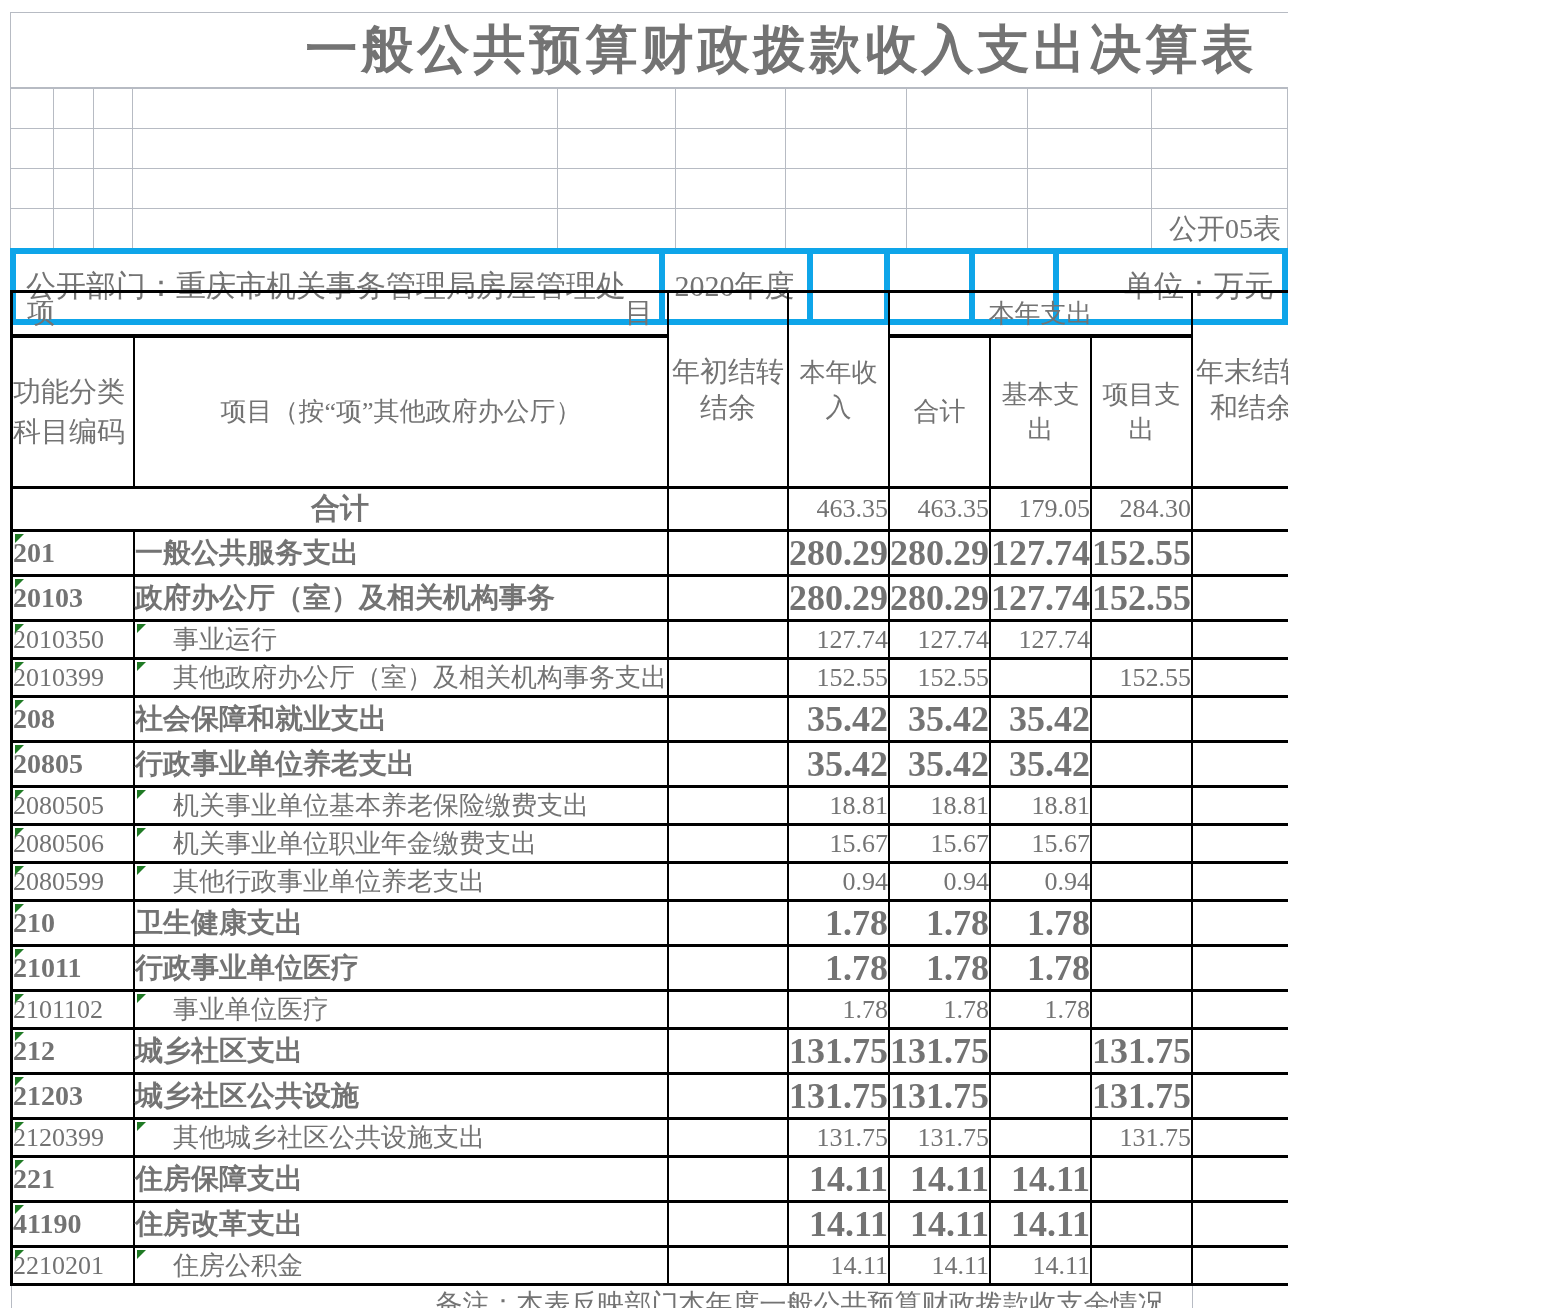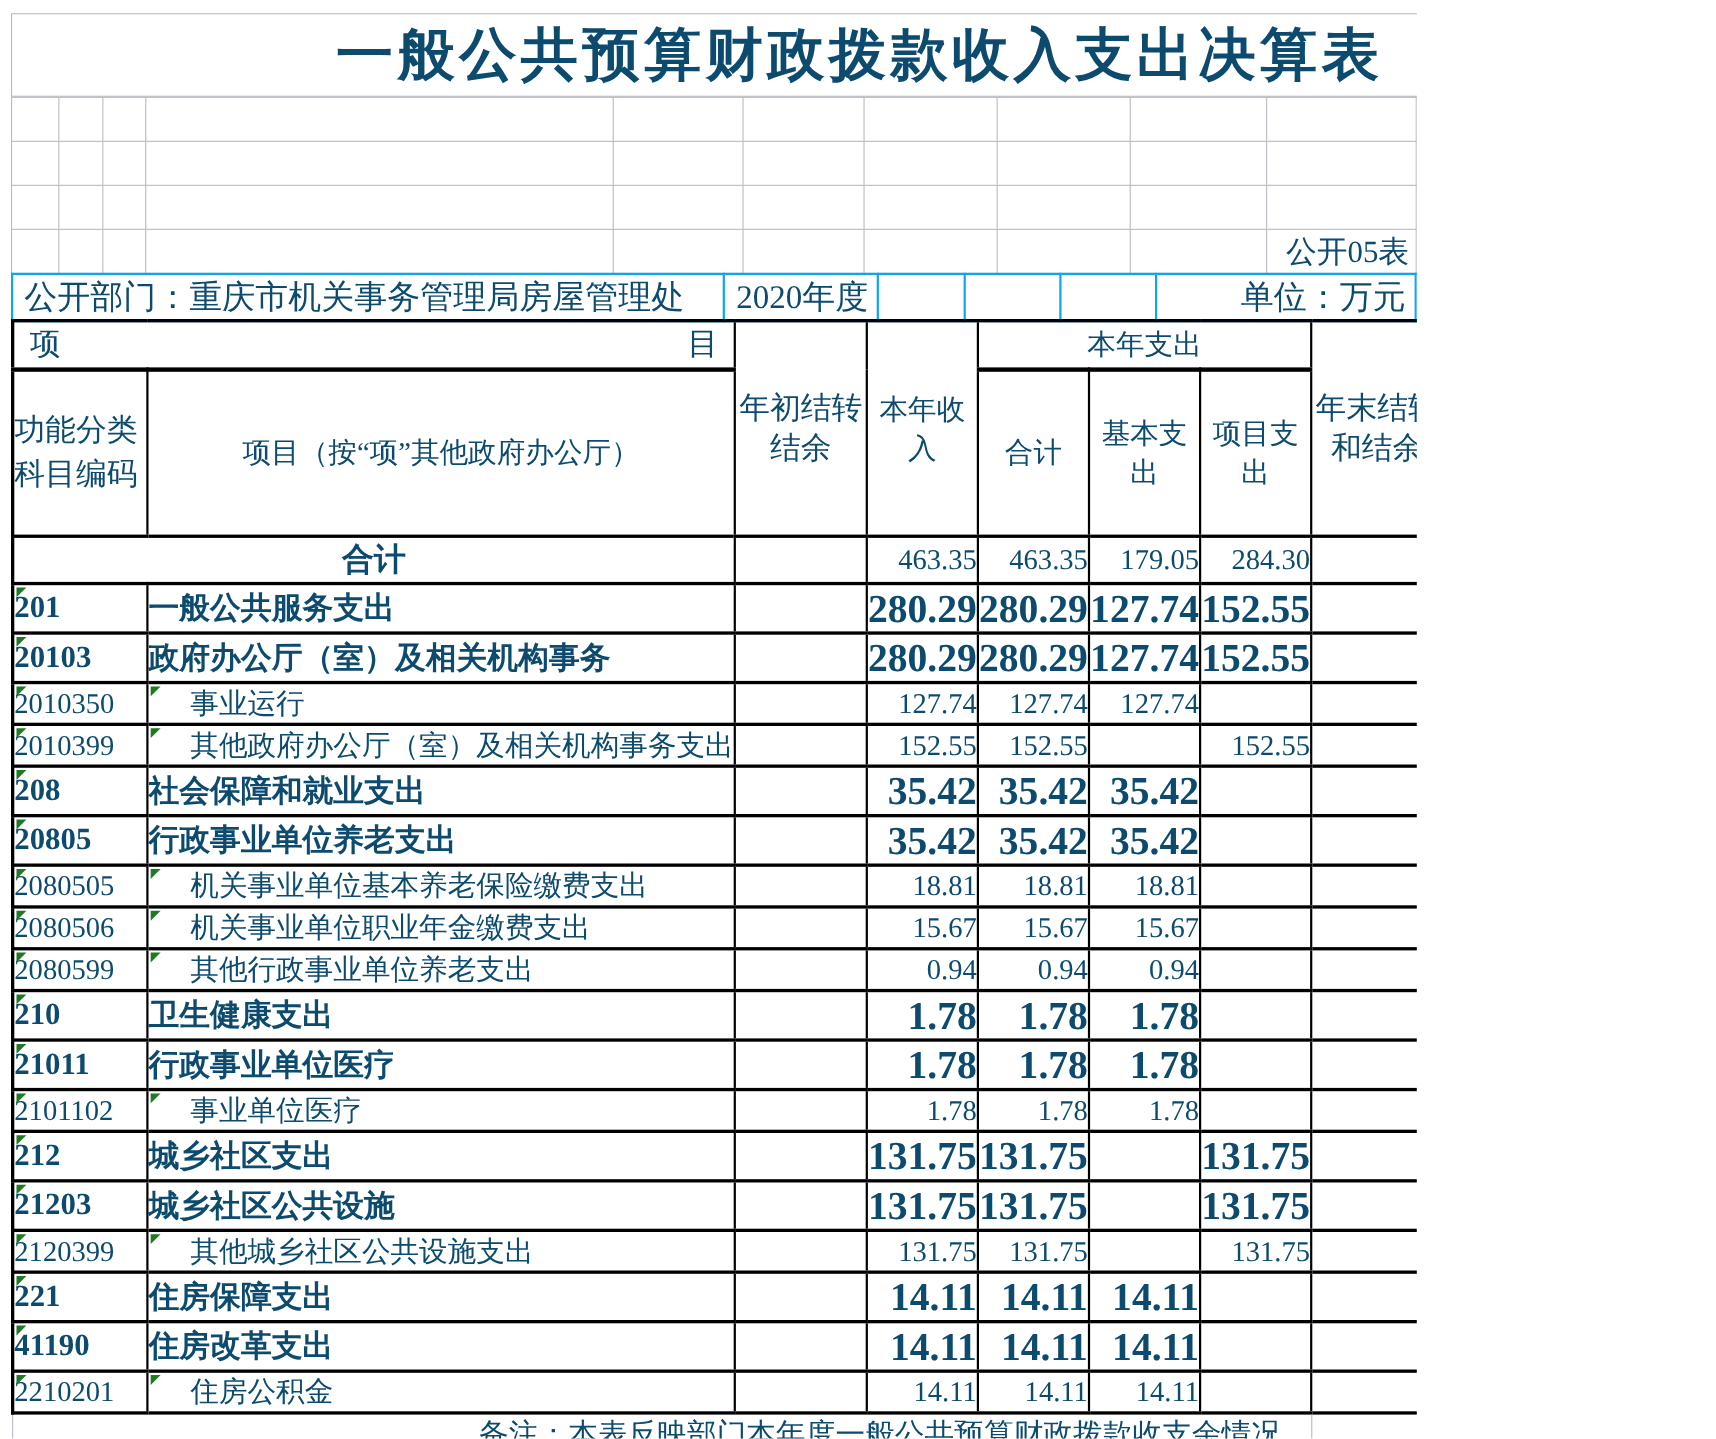--- a/index.html
+++ b/index.html
@@ -1,29 +1,29 @@
 <!DOCTYPE html>
 <html><head>
 <meta charset="utf-8">
 <style>
   html,body{margin:0;padding:0;background:#fff;}
   .sheet{position:relative;width:1288px;height:1308px;background:#ffffff;overflow:hidden;
-         font-family:"Liberation Serif","DejaVu Serif",serif;color:#0c4a6e;}
+         font-family:"Liberation Serif","DejaVu Serif",serif;color:#737373;}
   
   .title-cell{position:absolute;left:10px;top:12px;width:1541px;height:74px;
               border:1px solid #b7bbc3;display:flex;align-items:center;justify-content:center;
               font-family:"Liberation Sans","DejaVu Sans",sans-serif;
               font-size:52px;font-weight:900;letter-spacing:4px;white-space:nowrap;}
   
   .topgrid{position:absolute;left:10px;top:88px;border-collapse:collapse;table-layout:fixed;}
   .topgrid td{border:1px solid #b7bbc3;padding:0;height:39px;margin-top:21px;}
   .topgrid td.sheetlabel{text-align:right;padding-right:6px;font-size:28px;white-space:nowrap;overflow:visible;}
   
   .deptrow{position:absolute;left:10px;top:248px;border-collapse:collapse;table-layout:fixed;}
-  .deptrow td{border:2px solid #0ea5e9;padding:0;height:40px;font-size:30px;white-space:nowrap;}
+  .deptrow td{border:6px solid #0ea5e9;padding:12px;height:40px;font-size:30px;white-space:nowrap;}
   .deptrow td.dl{text-align:left;padding-left:10px;}
   .deptrow td.ul{text-align:right;padding-right:8px;}
   
   .tbl{position:absolute;left:10px;top:290px;border-collapse:collapse;table-layout:fixed;
        font-family:"Liberation Serif","DejaVu Serif",serif;}
   .tbl td{border:3px solid #000;border-left-width:2px;border-right-width:2px;
           padding:0;vertical-align:middle;font-size:26px;position:relative;overflow:visible;}
   .tbl td.el{border-left-width:3px;}   
   .tbl td.er{border-right-width:3px;}  
   .tbl tr.h1 td{border-top-width:3px;}

